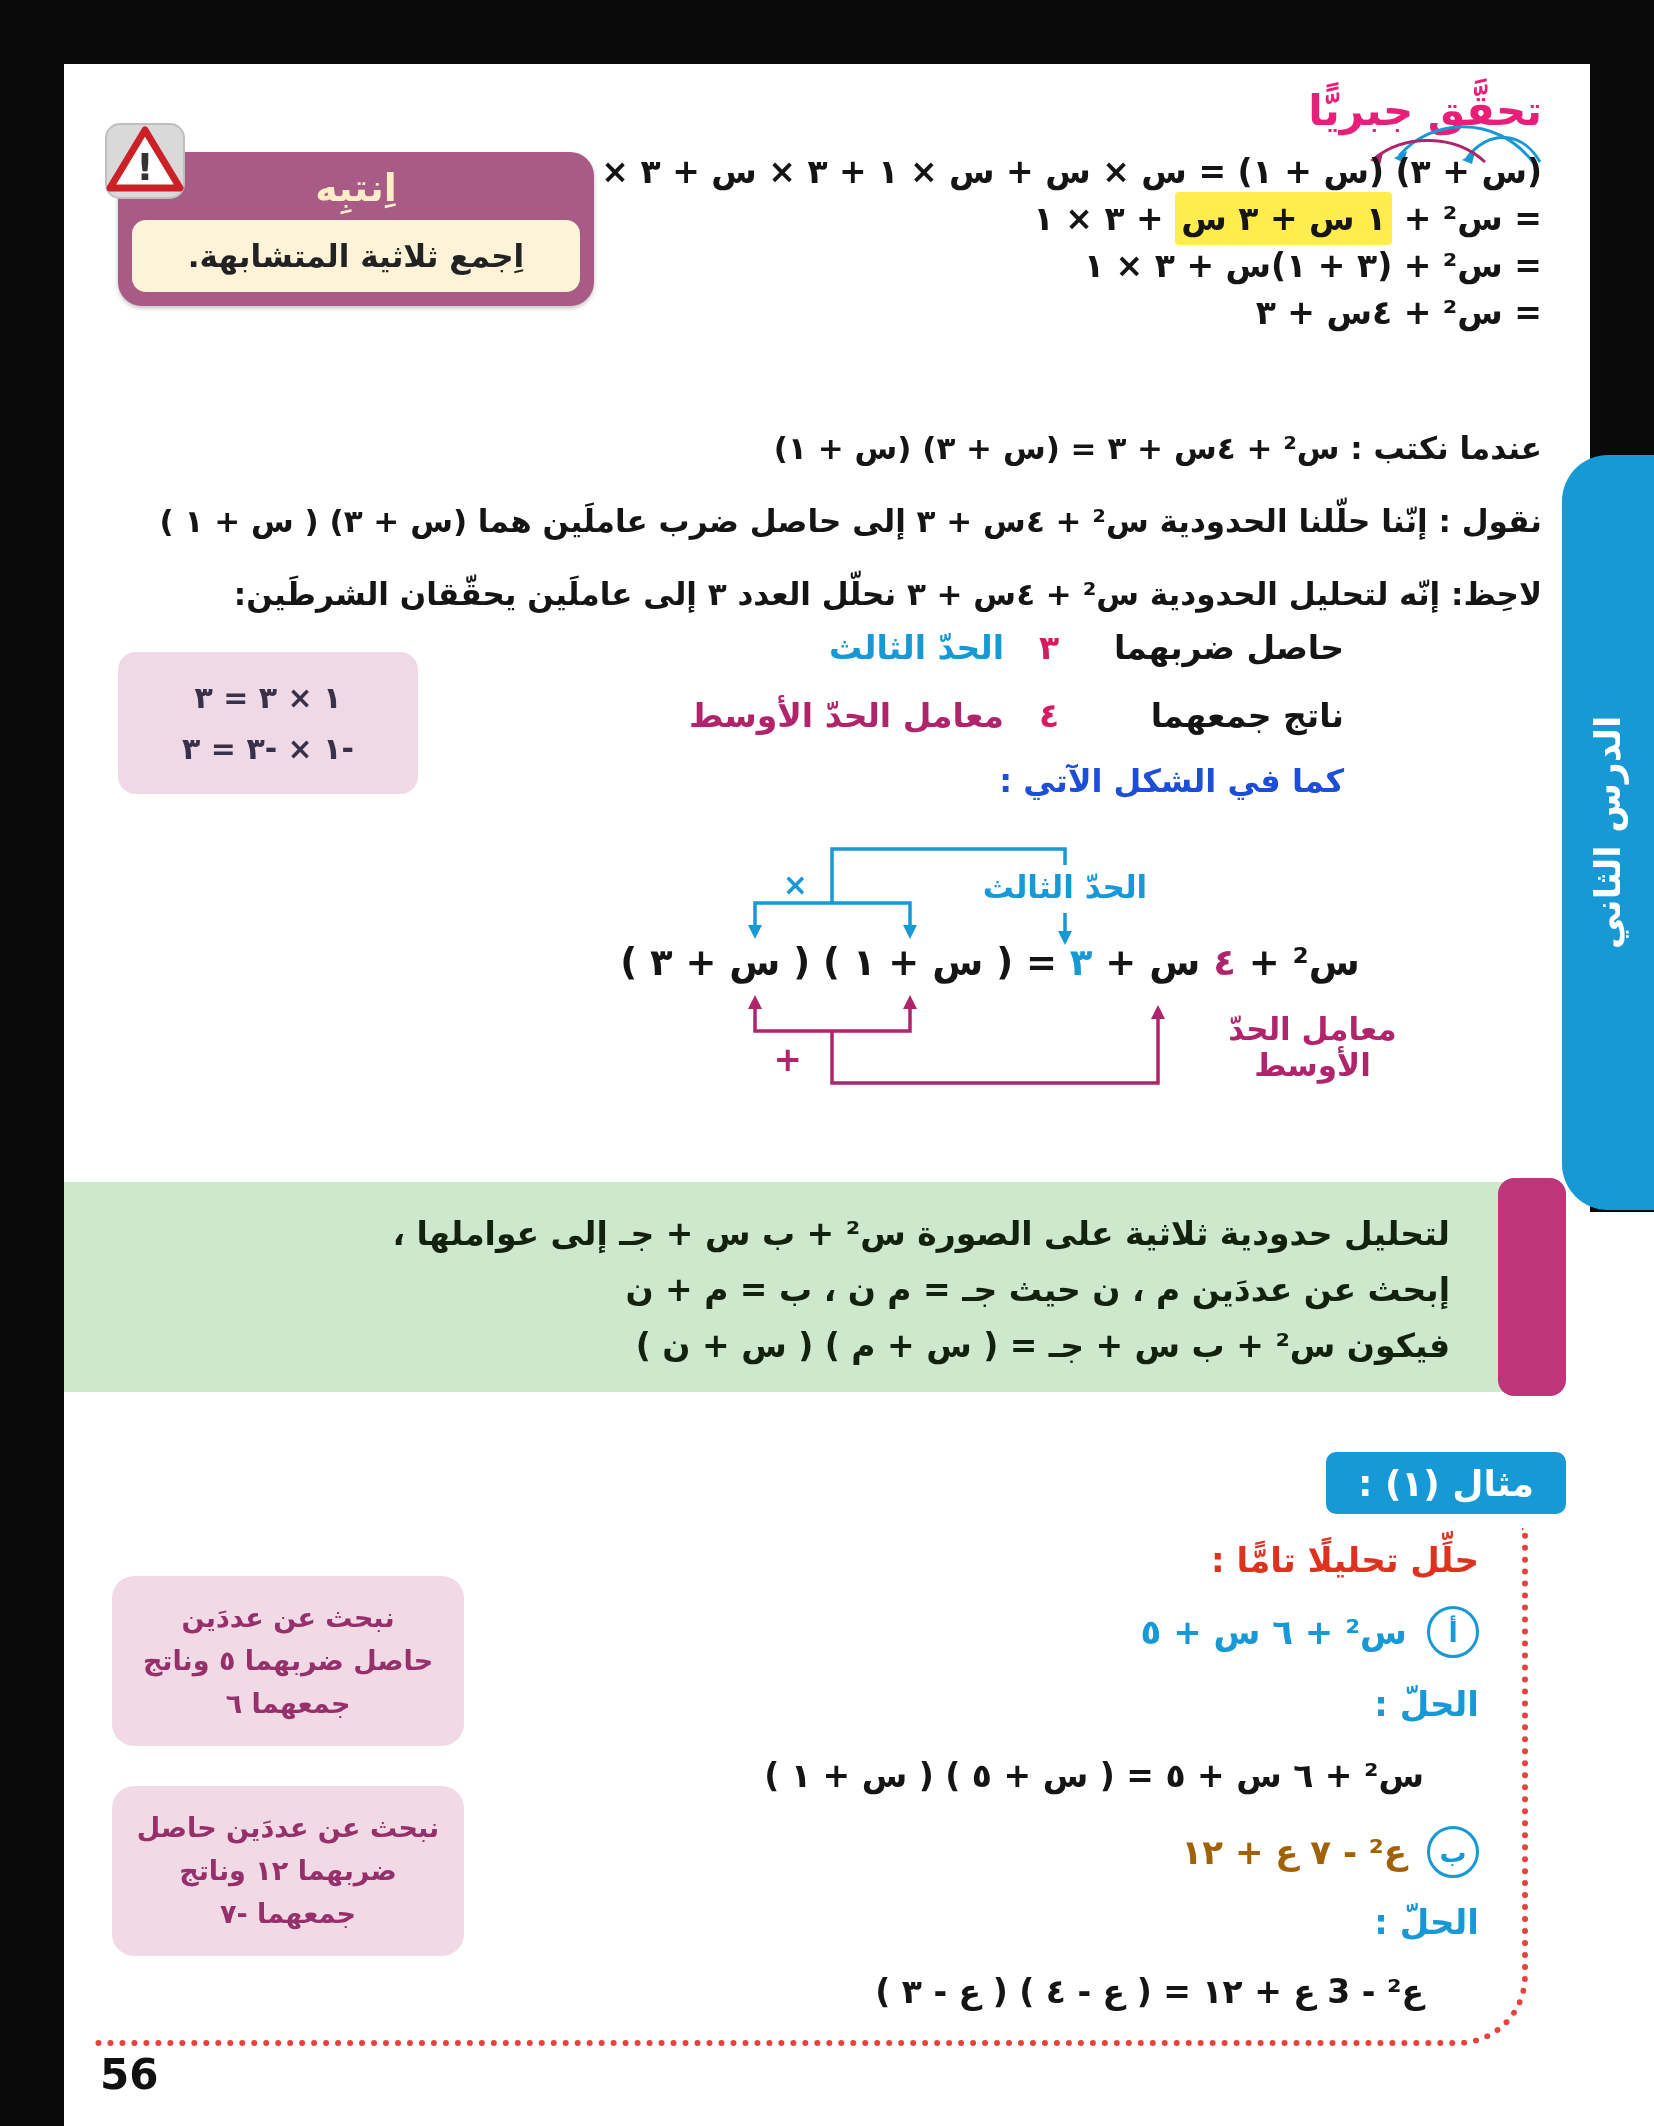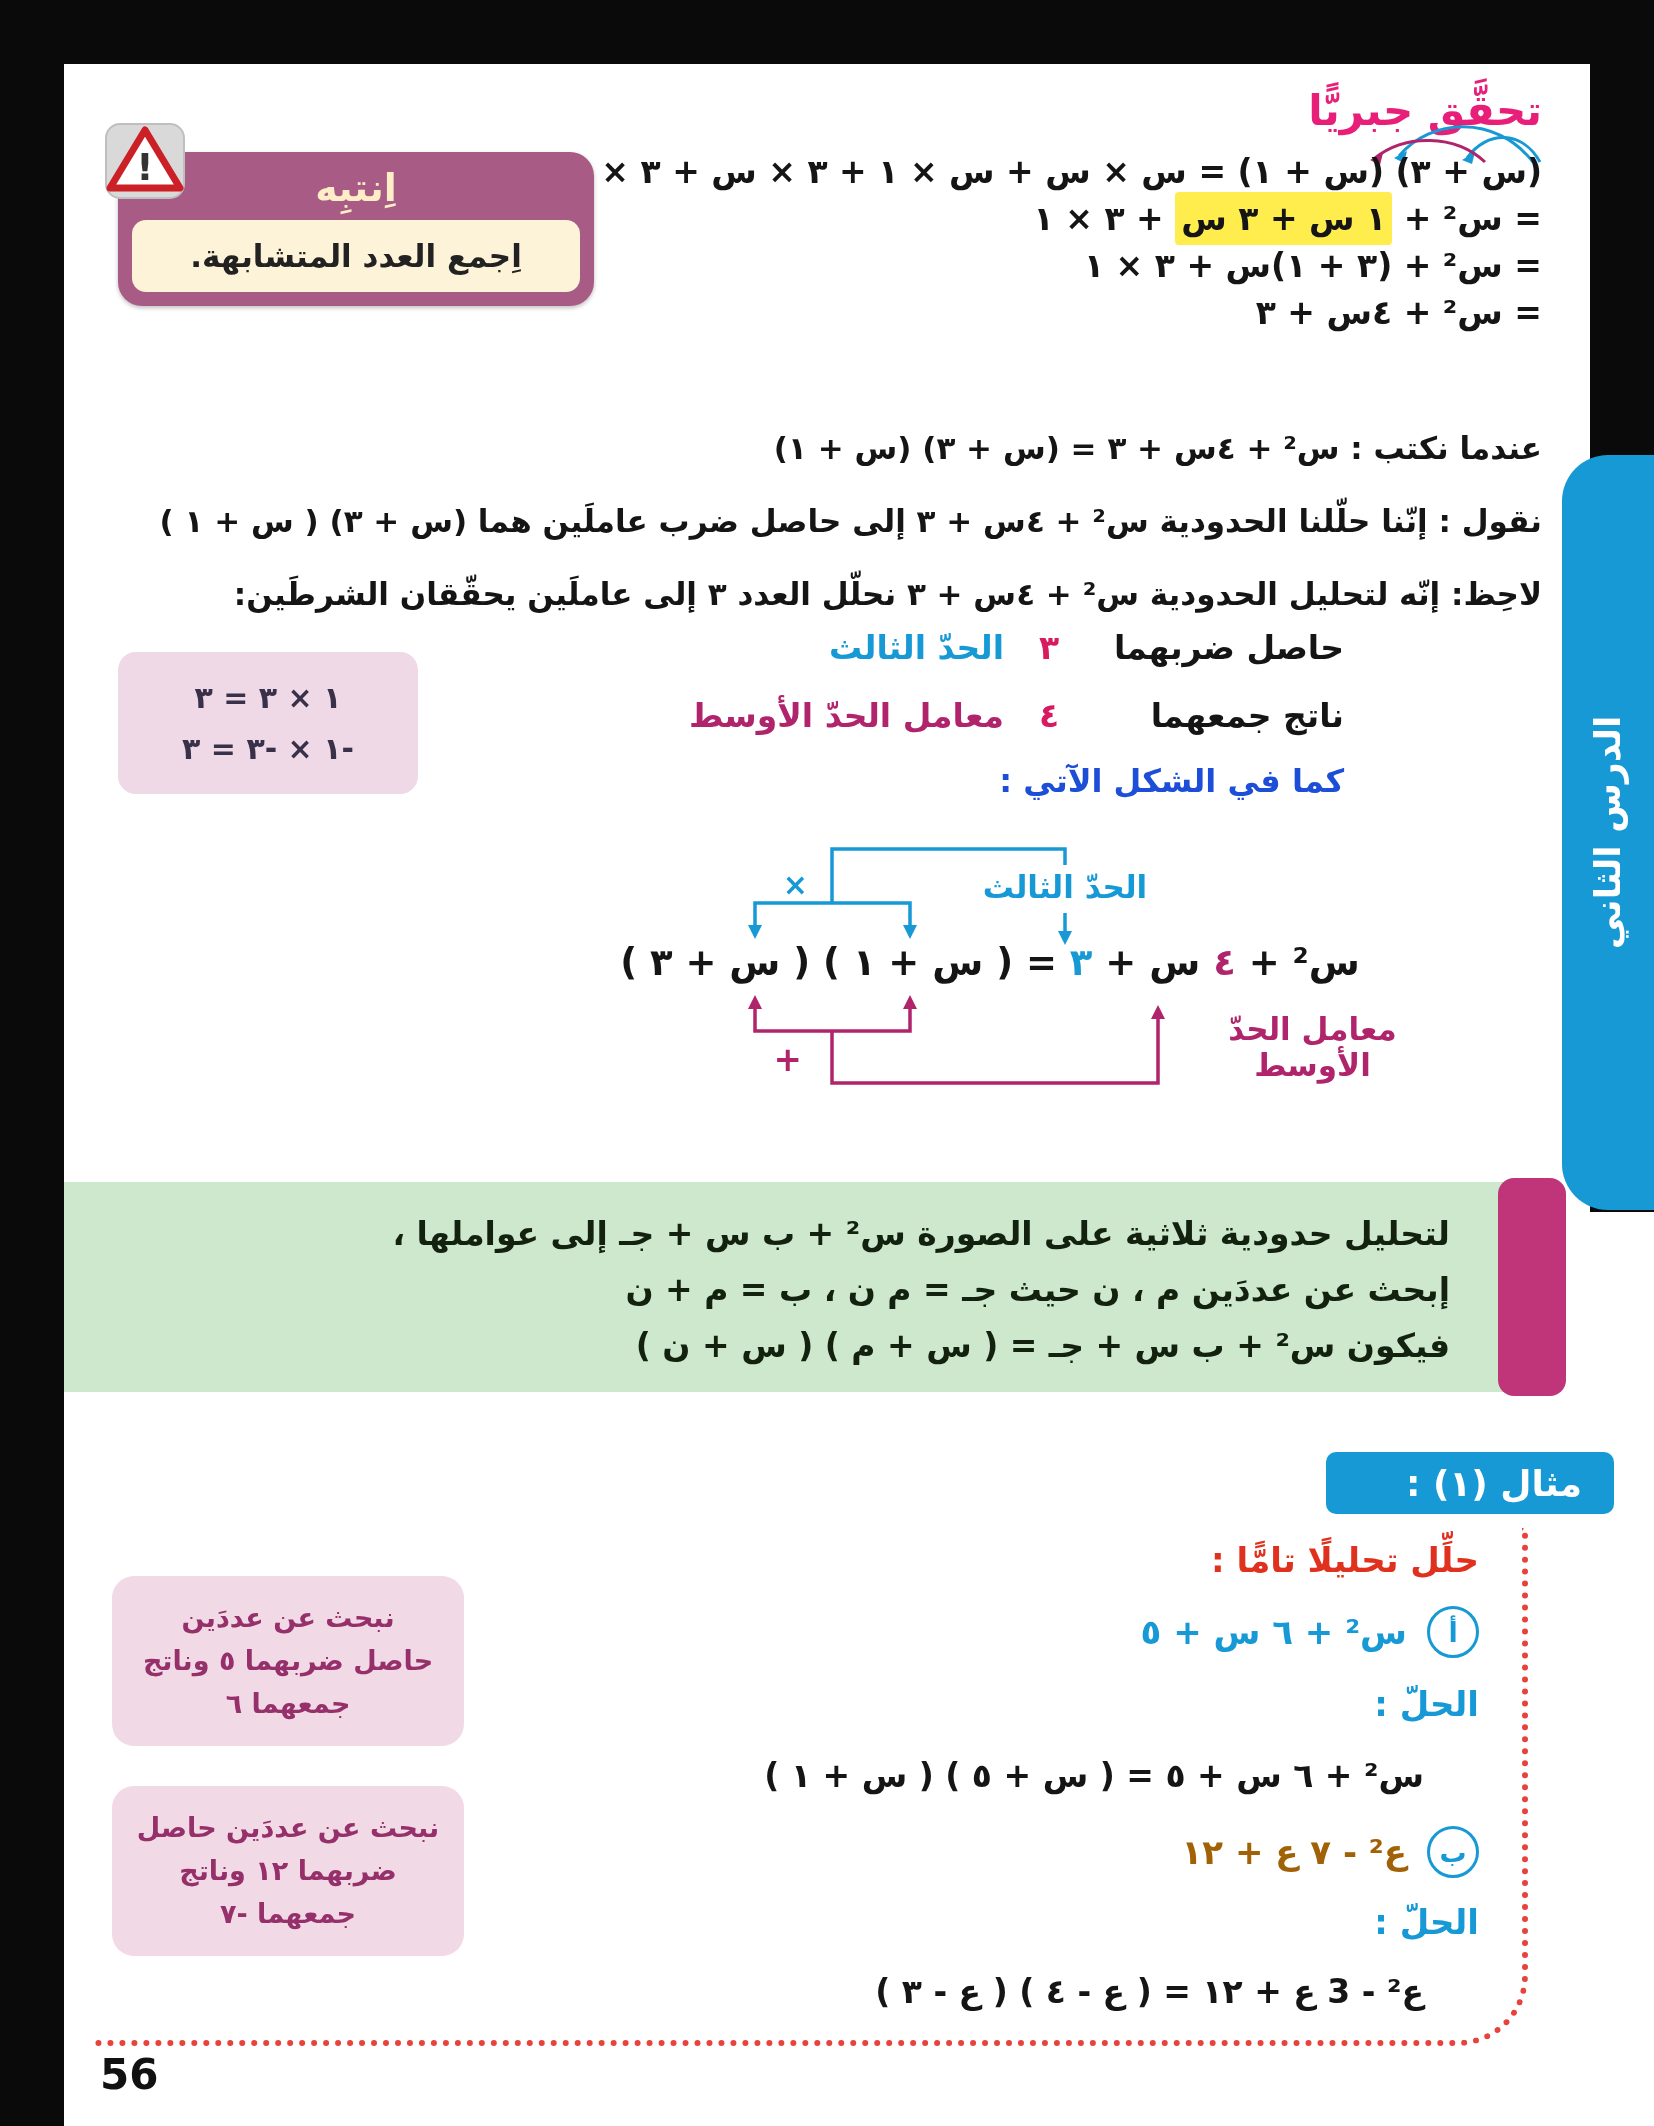--- a/index.html
+++ b/index.html
@@ -48,21 +48,21 @@
   .eq-magenta{color:#b0246b;}
   .eq-blue{color:#1799d6;}
   .label-third{position:absolute;left:420px;top:54px;width:210px;text-align:center;color:#1799d6;font-weight:bold;font-size:31px;}
   .label-middle{position:absolute;left:645px;top:196px;width:255px;text-align:center;color:#b0246b;font-weight:bold;font-size:31px;}
   
   .rule{left:64px;top:1182px;width:1456px;height:210px;background:#cde8cc;padding:24px 70px 0 20px;box-sizing:border-box;}
   .rule div{font-size:33px;font-weight:bold;color:#13210f;line-height:56px;text-align:right;}
   .rule-tab{left:1498px;top:1178px;width:68px;height:218px;background:#c03579;border-radius:16px;}
   
   .example-header{left:1326px;top:1452px;width:240px;height:62px;background:#1799d6;color:#fff;
-    font-weight:bold;font-size:36px;display:flex;align-items:center;justify-content:center;border-radius:10px;padding-left:48px;}
+    font-weight:bold;font-size:36px;display:flex;align-items:center;justify-content:center;border-radius:10px;}
   .example-border{left:95px;top:1528px;width:1427px;height:512px;
     border-left:none;border-top:none;
     border-right:6px dotted #e8423c;border-bottom:6px dotted #e8423c;border-bottom-right-radius:70px;}
   .instruction{top:1540px;right:175px;color:#e0301e;font-size:34px;font-weight:bold;}
   .item-row{right:175px;display:flex;align-items:center;gap:20px;font-size:34px;font-weight:bold;}
   .item-circle{width:46px;height:46px;border:3px solid #1799d6;border-radius:50%;display:flex;
     align-items:center;justify-content:center;font-size:27px;color:#1799d6;font-weight:bold;flex:0 0 auto;}
   .expr-blue{color:#1799d6;}
   .expr-red{color:#a16207;}
   .sol-label{right:175px;color:#1799d6;font-size:34px;font-weight:bold;}
@@ -106,21 +106,21 @@
     <div>= س² + ٤س + ٣</div>
   </div>
 
   <div class="abs attention">
     <svg class="warning-icon" width="86" height="84" viewBox="0 0 86 84">
       <rect x="4" y="6" width="78" height="74" rx="14" fill="#d9d9d9" stroke="#bfbfbf" stroke-width="2"></rect>
       <polygon points="43,12 78,70 8,70" fill="#ffffff" stroke="#cc2027" stroke-width="7" stroke-linejoin="round"></polygon>
       <text x="43" y="62" text-anchor="middle" font-size="38" font-weight="bold" fill="#333" font-family="DejaVu Sans, sans-serif">!</text>
     </svg>
     <div class="attention-title">اِنتبِه</div>
-    <div class="attention-body">اِجمع العدد المتشابهة.</div>
+    <div class="attention-body">اِجمع ثلاثية المتشابهة.</div>
   </div>
 
   <div class="abs para" style="top:430px;">عندما نكتب :  س² + ٤س + ٣ = (س + ٣) (س + ١)</div>
   <div class="abs para" style="top:503px;">نقول : إنّنا حلّلنا الحدودية  س² + ٤س + ٣  إلى حاصل ضرب عاملَين هما  (س + ٣) ( س + ١ )</div>
   <div class="abs para" style="top:576px;">لاحِظ: إنّه لتحليل الحدودية   س² + ٤س + ٣  نحلّل العدد ٣ إلى عاملَين يحقّقان الشرطَين:</div>
 
   <div class="abs cond-row" style="top:628px;">
     <span class="cond-label">حاصل ضربهما</span>
     <span class="cond-value">٣</span>
     <span class="cond-term-blue">الحدّ الثالث</span>

